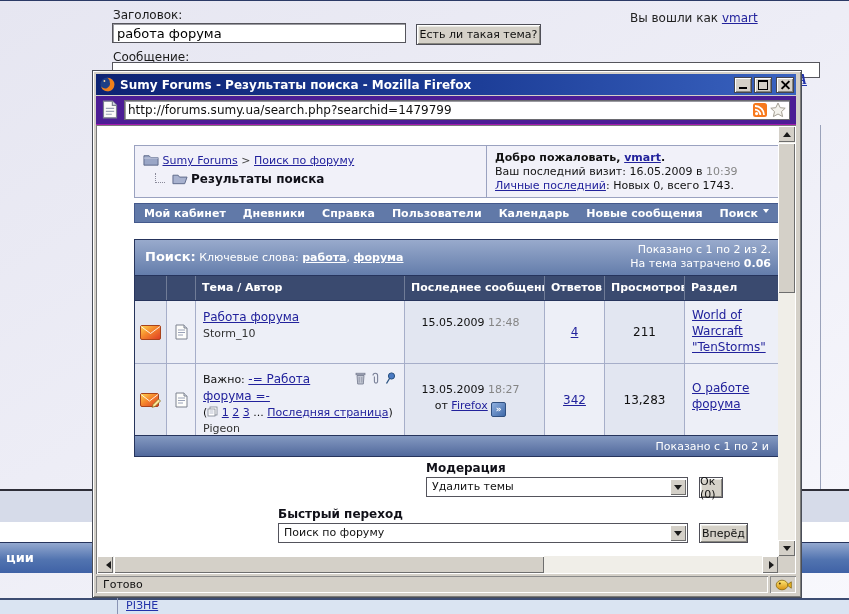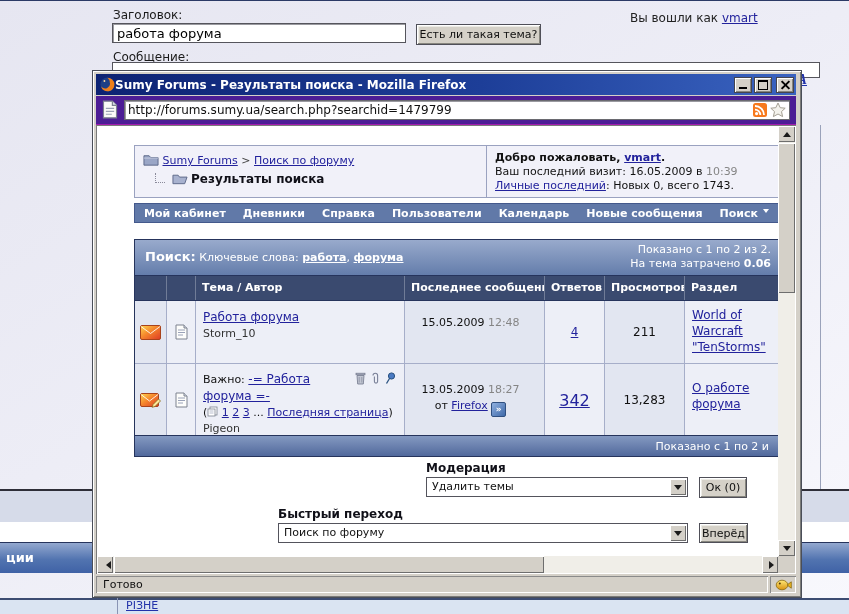--- a/index.html
+++ b/index.html
@@ -19,21 +19,21 @@
   .combo .drop{position:absolute;right:1px;top:1px;bottom:1px;width:16px;background:#d4d0c8;
     box-shadow:inset 1px 1px 0 #fff,inset -1px -1px 0 #6e6e6e;display:flex;align-items:center;justify-content:center}
   .tri-down{width:0;height:0;border:4px solid transparent;border-top:5px solid #1a1a1a;margin-top:4px}
   .tri-up{width:0;height:0;border:4px solid transparent;border-bottom:5px solid #1a1a1a;margin-bottom:4px}
   .tri-left{width:0;height:0;border:4px solid transparent;border-right:5px solid #1a1a1a;margin-left:-4px}
   .tri-right{width:0;height:0;border:4px solid transparent;border-left:5px solid #1a1a1a;margin-right:-4px}
   
   .win{background:#d4d0c8;border:1px solid #4a4e58;box-shadow:inset 1px 1px 0 #fff,inset -1px -1px 0 #7a7a78}
   .titlebar{left:3px;top:3px;width:700px;height:21px;display:flex;align-items:center;
     background:linear-gradient(90deg,#0d2373 0%,#1d3e98 55%,#3a63c0 100%);padding:0 2px;box-sizing:border-box}
-  .titletxt{color:#fff;font-weight:bold;font-size:12px;white-space:nowrap;flex:1}
+  .titletxt{color:#fff;font-weight:bold;font-size:12px;margin-left:5px;white-space:nowrap;flex:1}
   .tbtn{width:16px;height:14px;margin-left:2px;background:#d5d1c8;border:1px solid #45454e;
     box-shadow:inset 1px 1px 0 #fff,inset -1px -1px 0 #87867e;display:flex;align-items:center;justify-content:center;cursor:pointer}
   .g-min{width:8px;height:2px;background:#000;margin-top:7px}
   .g-max{width:8px;height:7px;border:1px solid #000;border-top:2px solid #000}
   .g-x{position:relative;width:9px;height:9px}
   .g-x:before,.g-x:after{content:"";position:absolute;left:-1px;top:4px;width:11px;height:2px;background:#000}
   .g-x:before{transform:rotate(45deg)}.g-x:after{transform:rotate(-45deg)}
   .toolbar{left:3px;top:25px;width:700px;height:28px;background:#4c1d95;border-bottom:3px solid #a21caf}
   .urlfield{position:absolute;left:28px;top:4px;width:666px;height:20px;background:#fff;border:1px solid #6a6a70;
     box-shadow:inset 1px 1px 0 #9a9aa0;box-sizing:border-box;display:flex;align-items:center;padding:0 3px}
@@ -295,21 +295,21 @@
               <span>...</span>
               <span class="lnk">Последняя страница</span><span>)</span>
             </div>
             <div style="color:#333">Pigeon</div>
           </div>
           <div class="cell ca w4 lastcell" style="padding-top:18px">
             <div><span>13.05.2009</span> <span class="gray">18:27</span></div>
             <div><span>от</span> <span class="lnk">Firefox</span> <span class="lastpost"></span></div>
           </div>
           <div class="cell cb w5 cent">
-              <span class="lnk" style="font-size:16px">342</span>
+              <span class="lnk" style="font-size:12px">342</span>
             </div>
           <div class="cell ca w6 cent">
               <span style="font-size:12px">13,283</span>
             </div>
           <div class="cell cb w7" style="border-right:none;padding:16px 0 0 7px;line-height:16px">
             <span class="lnk topiclnk" style="display:inline-block;width:80px">О работе форума</span>
           </div>
         </div>
       </div>
 
@@ -317,21 +317,21 @@
         <div class="txt">Показано с 1 по 2 и</div>
       </div>
 
       <div class="abs" style="left:329px;top:335px;font-weight:bold;font-size:12px;color:#101018">Модерация</div>
       <div class="abs combo" style="left:329px;top:351px;width:262px;height:20px">
         <div class="txt">Удалить темы</div>
         <div class="drop">
             <span class="tri-down" style="margin-top:5px"></span>
           </div>
       </div>
-      <div class="abs pushbtn" style="left:602px;top:351px;width:48px;height:21px">
+      <div class="abs pushbtn" style="left:602px;top:351px;width:24px;height:21px">
         <span>Ок (0)</span>
       </div>
 
       <div class="abs" style="left:181px;top:381px;font-weight:bold;font-size:12px;color:#101018">Быстрый переход</div>
       <div class="abs combo" style="left:181px;top:397px;width:410px;height:20px">
         <div class="txt">Поиск по форуму</div>
         <div class="drop">
             <span class="tri-down" style="margin-top:5px"></span>
           </div>
       </div>

